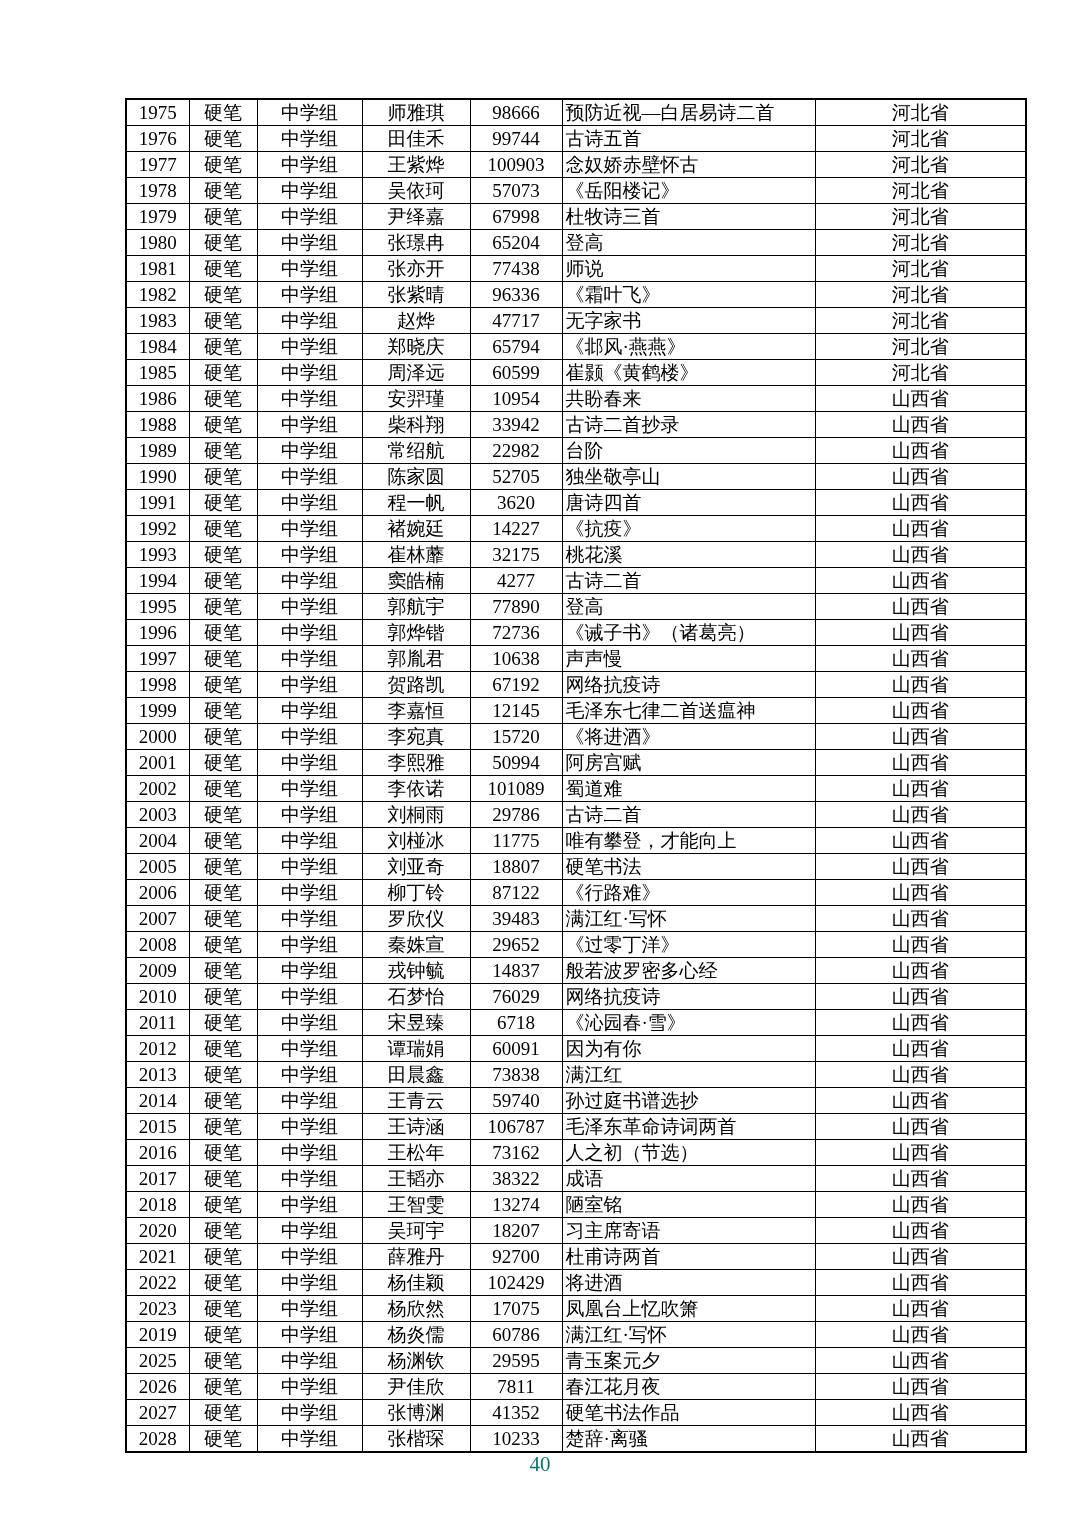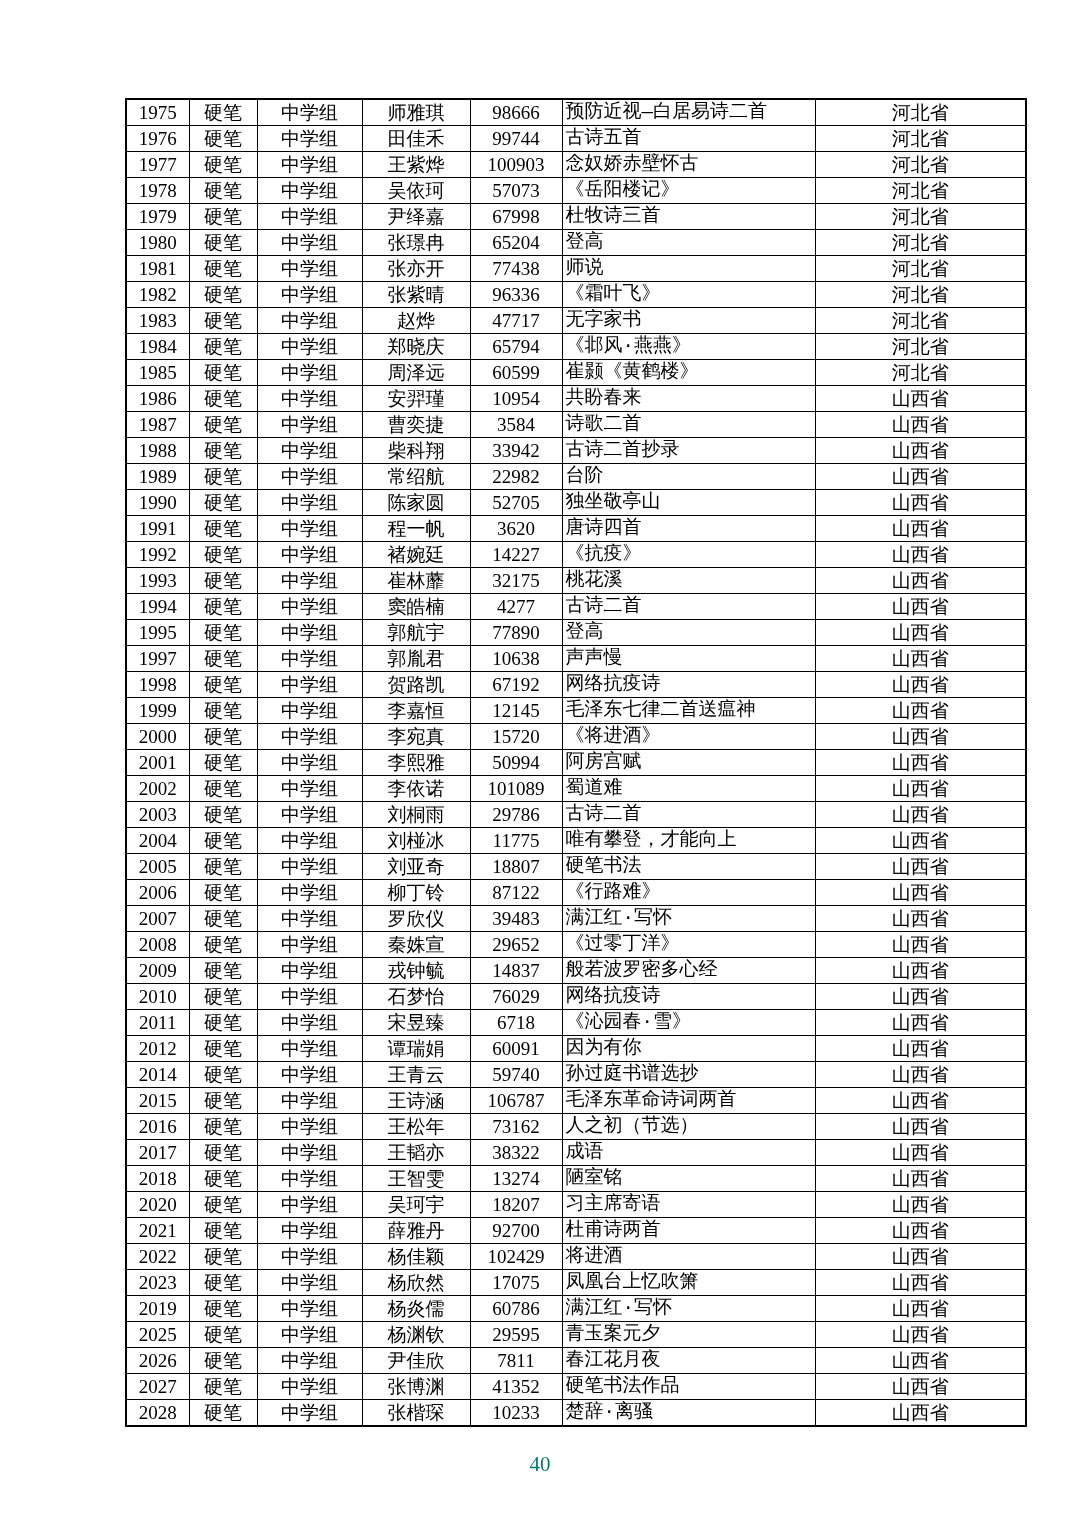--- a/index.html
+++ b/index.html
@@ -49,21 +49,21 @@
   
   col.c-seq    { width: 63px; }
   col.c-cat    { width: 68px; }
   col.c-grp    { width: 105px; }
   col.c-name   { width: 108px; }
   col.c-num    { width: 92px; }
   col.c-work   { width: 253px; }
   col.c-prov   { width: 211px; }
 
   td.seq, td.cat, td.grp, td.name, td.num, td.prov { text-align: center; }
-  td.work { text-align: left; padding-left: 6px; font-family: Liberation Mono, monospace; }
+  td.work { text-align: left; padding-left: 6px; }
 
   .page-number {
     position: absolute;
     left: 0;
     top: 1452px;
     width: 1080px;
     text-align: center;
     font-size: 21px;
     font-family: "Liberation Serif", "DejaVu Serif", serif;
     color: #0f766e;
@@ -188,29 +188,20 @@
           <tr>
             <td class="seq">1986</td>
             <td class="cat">硬笔</td>
             <td class="grp">中学组</td>
             <td class="name">安羿瑾</td>
             <td class="num">10954</td>
             <td class="work">共盼春来</td>
             <td class="prov">山西省</td>
           </tr>
           <tr>
-            <td class="seq">1987</td>
-            <td class="cat">硬笔</td>
-            <td class="grp">中学组</td>
-            <td class="name">曹奕捷</td>
-            <td class="num">3584</td>
-            <td class="work">诗歌二首</td>
-            <td class="prov">山西省</td>
-          </tr>
-          <tr>
             <td class="seq">1988</td>
             <td class="cat">硬笔</td>
             <td class="grp">中学组</td>
             <td class="name">柴科翔</td>
             <td class="num">33942</td>
             <td class="work">古诗二首抄录</td>
             <td class="prov">山西省</td>
           </tr>
           <tr>
             <td class="seq">1989</td>
@@ -269,20 +260,29 @@
           <tr>
             <td class="seq">1995</td>
             <td class="cat">硬笔</td>
             <td class="grp">中学组</td>
             <td class="name">郭航宇</td>
             <td class="num">77890</td>
             <td class="work">登高</td>
             <td class="prov">山西省</td>
           </tr>
           <tr>
+            <td class="seq">1996</td>
+            <td class="cat">硬笔</td>
+            <td class="grp">中学组</td>
+            <td class="name">郭烨锴</td>
+            <td class="num">72736</td>
+            <td class="work">《诫子书》（诸葛亮）</td>
+            <td class="prov">山西省</td>
+          </tr>
+          <tr>
             <td class="seq">1997</td>
             <td class="cat">硬笔</td>
             <td class="grp">中学组</td>
             <td class="name">郭胤君</td>
             <td class="num">10638</td>
             <td class="work">声声慢</td>
             <td class="prov">山西省</td>
           </tr>
           <tr>
             <td class="seq">1998</td>
@@ -413,20 +413,29 @@
           <tr>
             <td class="seq">2012</td>
             <td class="cat">硬笔</td>
             <td class="grp">中学组</td>
             <td class="name">谭瑞娟</td>
             <td class="num">60091</td>
             <td class="work">因为有你</td>
             <td class="prov">山西省</td>
           </tr>
           <tr>
+            <td class="seq">2013</td>
+            <td class="cat">硬笔</td>
+            <td class="grp">中学组</td>
+            <td class="name">田晨鑫</td>
+            <td class="num">73838</td>
+            <td class="work">满江红</td>
+            <td class="prov">山西省</td>
+          </tr>
+          <tr>
             <td class="seq">2014</td>
             <td class="cat">硬笔</td>
             <td class="grp">中学组</td>
             <td class="name">王青云</td>
             <td class="num">59740</td>
             <td class="work">孙过庭书谱选抄</td>
             <td class="prov">山西省</td>
           </tr>
           <tr>
             <td class="seq">2015</td>

